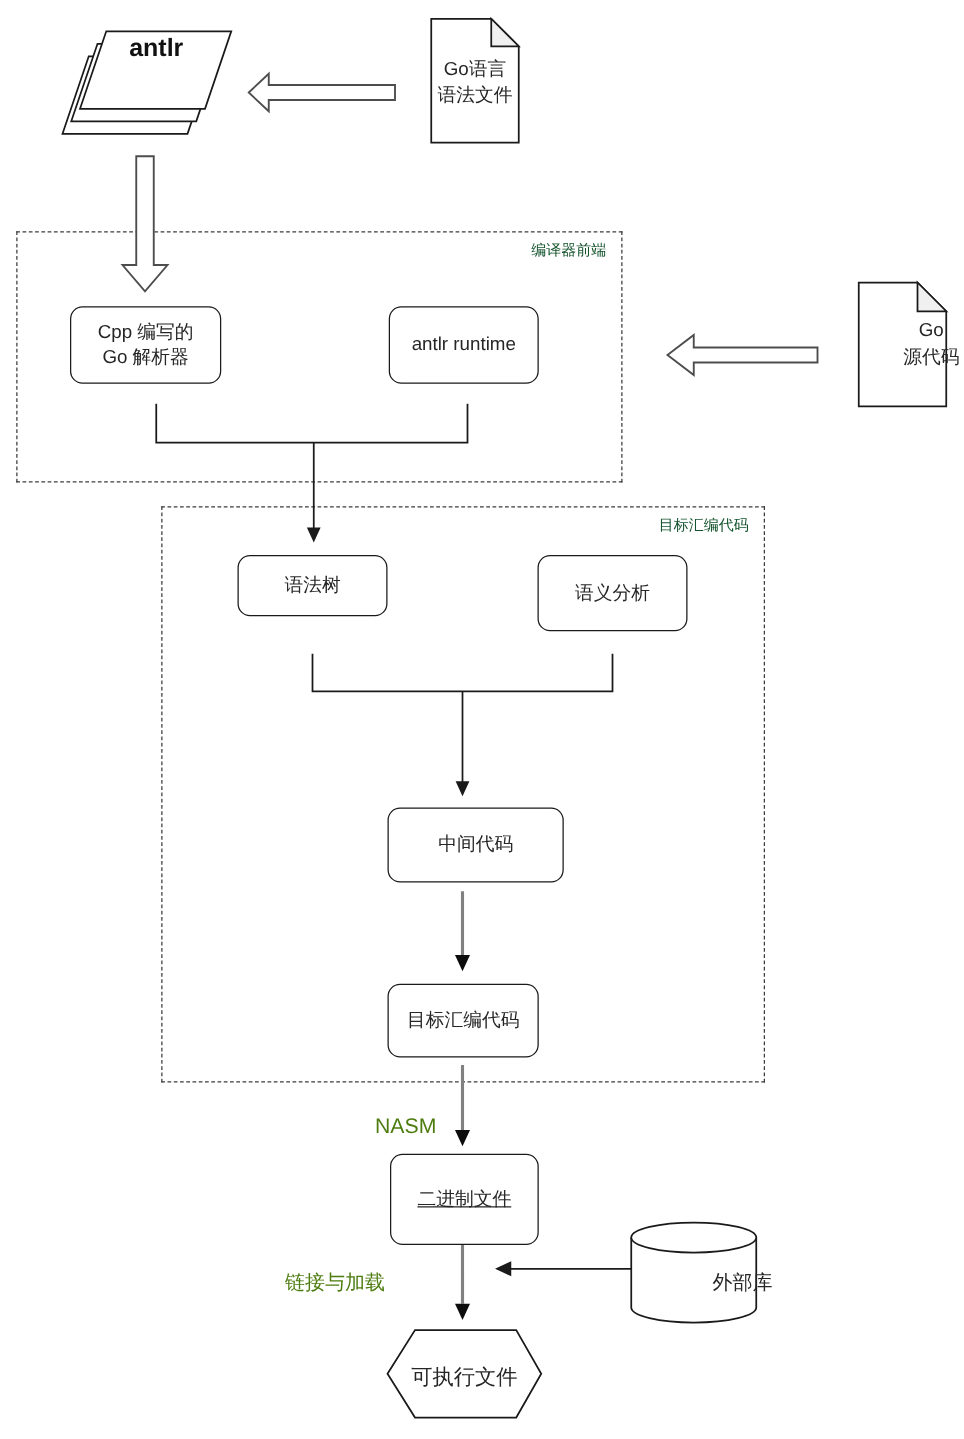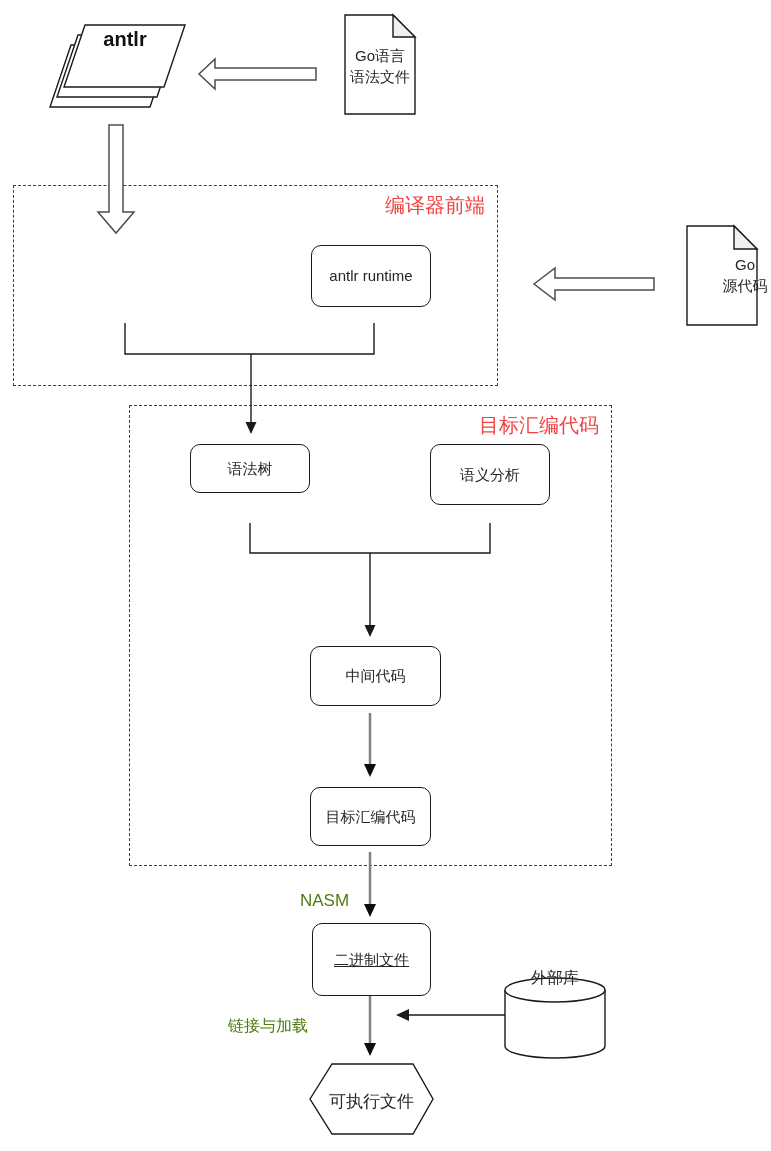--- a/index.html
+++ b/index.html
@@ -6,21 +6,21 @@
   .canvas{
     position:relative;width:771px;height:1151px;background:#fff;overflow:hidden;
     font-family:"Liberation Sans","DejaVu Sans",sans-serif;color:#262626;
   }
   .layer{position:absolute;left:0;top:0;}
   svg.layer{z-index:2;pointer-events:none;}
   .groupbox{
     position:absolute;border:1px dashed #3d3d3d;background:transparent;z-index:1;
   }
   .grouplabel{
-    position:absolute;top:6px;right:12px;font-size:20px;color:#ef4444;white-space:nowrap;
+    position:absolute;top:6px;right:12px;font-size:12px;color:#14532d;white-space:nowrap;
   }
   .node{
     position:absolute;box-sizing:border-box;border:1.4px solid #1a1a1a;border-radius:10px;
     background:#fff;display:flex;flex-direction:column;align-items:center;justify-content:center;
     font-size:15px;line-height:20px;text-align:center;z-index:3;
   }
   .floatlabel{
     position:absolute;z-index:4;text-align:center;white-space:nowrap;
   }
   .doclabel{font-size:15px;line-height:21px;}
@@ -101,46 +101,50 @@
   <div class="floatlabel doclabel" style="left:345px;top:45px;width:70px;">
     <div>Go语言</div>
     <div>语法文件</div>
   </div>
 
   <div class="floatlabel doclabel" style="left:687px;top:254px;width:70px;margin-left:23px;">
     <div>Go</div>
     <div>源代码</div>
   </div>
 
+  <div class="node" style="left:56px;top:245px;width:121px;height:62px;">
+    <div>Cpp 编写的</div>
+    <div>Go 解析器</div>
+  </div>
 
   <div class="node" style="left:311px;top:245px;width:120px;height:62px;">
     <div>antlr runtime</div>
   </div>
 
   <div class="node" style="left:190px;top:444px;width:120px;height:49px;">
     <div>语法树</div>
   </div>
 
   <div class="node" style="left:430px;top:444px;width:120px;height:61px;align-items:center;">
     <div>语义分析</div>
   </div>
 
-  <div class="node" style="left:310px;top:646px;width:131px;height:60px;">
+  <div class="node" style="left:310px;top:646px;width:141px;height:60px;">
     <div>中间代码</div>
   </div>
 
   <div class="node" style="left:310px;top:787px;width:121px;height:59px;align-items:center;">
     <div>目标汇编代码</div>
   </div>
 
   <div class="floatlabel annot" style="left:300px;top:891px;font-size:17px;">NASM</div>
 
   <div class="floatlabel annot" style="left:228px;top:1016px;">链接与加载</div>
 
   <div class="node" style="left:312px;top:923px;width:119px;height:73px;text-decoration:underline;">
     <div>二进制文件</div>
   </div>
 
-  <div class="floatlabel" style="left:505px;top:968px;width:100px;font-size:16px;">外部库</div>
+  <div class="floatlabel" style="left:505px;top:1016px;width:100px;font-size:16px;padding-left:39px;">外部库</div>
 
   <div class="floatlabel" style="left:310px;top:1090px;width:123px;font-size:17px;">可执行文件</div>
 
 </div>
 
 </body></html>

